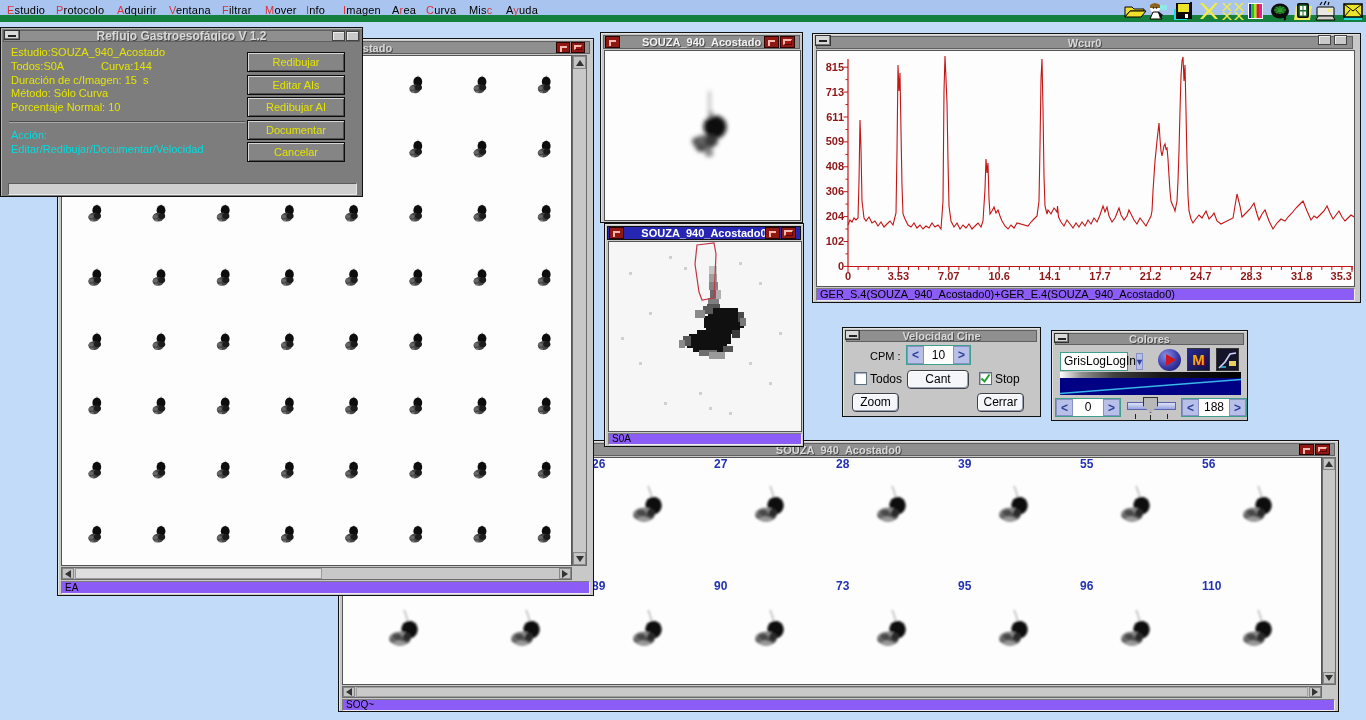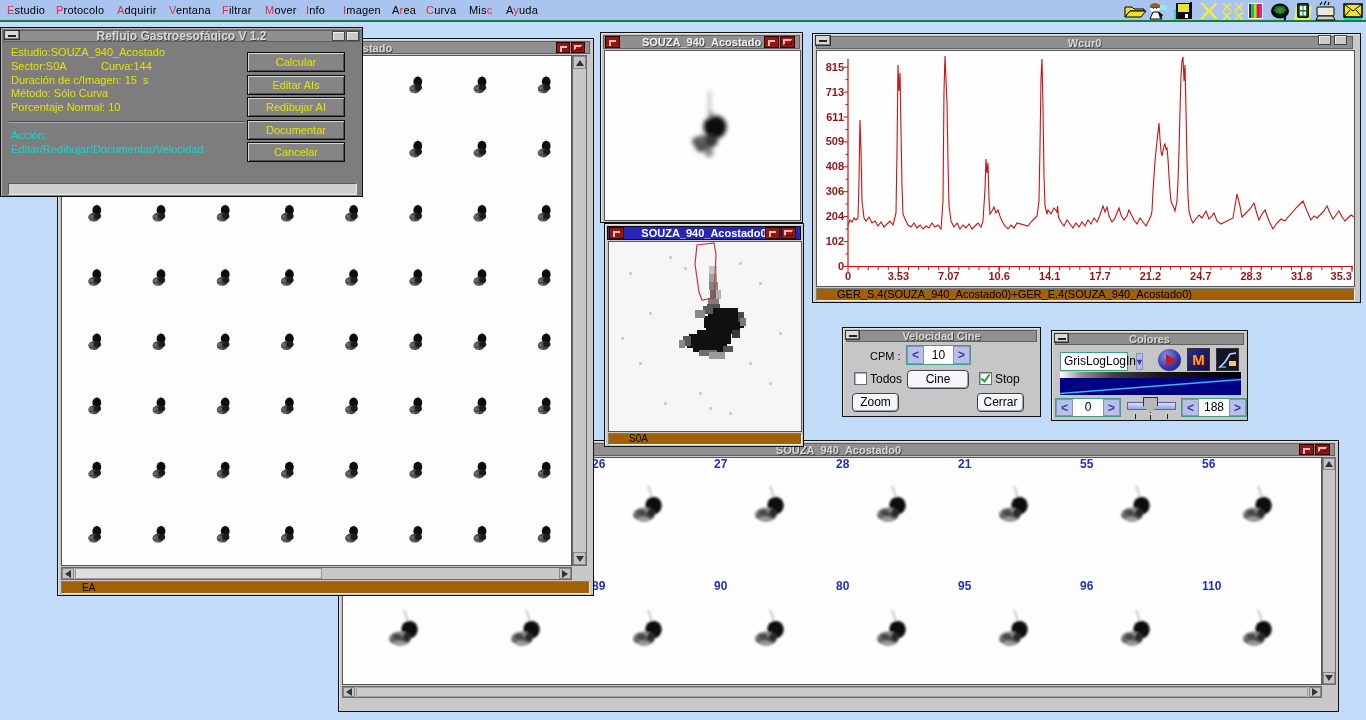--- a/index.html
+++ b/index.html
@@ -1,23 +1,23 @@
 <!DOCTYPE html>
 <html><head><meta charset="utf-8"><style>
 *{margin:0;padding:0;box-sizing:border-box}
 html,body{width:1366px;height:720px;overflow:hidden}
 body{position:relative;background:#c2dbf8;font-family:"Liberation Sans",sans-serif}
 .abs{position:absolute}
-#menubar{position:absolute;left:0;top:0;width:1366px;height:22px;background:#a9c4ee;border-bottom:2px solid #15803d}
+#menubar{position:absolute;left:0;top:0;width:1366px;height:22px;background:#a9c4ee;border-bottom:7px solid #15803d}
 #menubar .mi{position:absolute;top:0;font-size:11px;line-height:21px;color:#000;letter-spacing:0.2px}
 #menubar .r{color:#d8323c}
 .win{position:absolute;background:#c8c8c8;border:1px solid #111;box-shadow:inset 1px 1px 0 #e2e2e2}
 .tbar{position:absolute;background:#8f8f8f;border:1px solid #606060;text-align:center;font-weight:bold;font-size:11px;color:#d8d8d8;text-shadow:1px 1px 0 #4a4a4a;overflow:hidden;white-space:nowrap}
 .client{position:absolute;background:#fdfdfd;border:1px solid #555;overflow:hidden}
-.status{position:absolute;background:#a16207;border:1px solid #7c7c7c;border-right-color:#ececec;border-bottom-color:#ececec;font-size:10px;color:#000;padding-left:20px;overflow:hidden;white-space:nowrap}
+.status{position:absolute;background:#8b5cf6;border:1px solid #7c7c7c;border-right-color:#ececec;border-bottom-color:#ececec;font-size:10px;color:#000;padding-left:3px;overflow:hidden;white-space:nowrap}
 .sbv,.sbh{position:absolute;background:#c8c8c8;border:1px solid #6a6a6a}
 .sbtn{position:absolute;background:#c4c4c4;border:1px solid #888;display:flex;align-items:center;justify-content:center}
 .tu{width:0;height:0;border-left:4px solid transparent;border-right:4px solid transparent;border-bottom:6px solid #333}
 .td{width:0;height:0;border-left:4px solid transparent;border-right:4px solid transparent;border-top:6px solid #333}
 .tl{width:0;height:0;border-top:4px solid transparent;border-bottom:4px solid transparent;border-right:6px solid #333}
 .tr{width:0;height:0;border-top:4px solid transparent;border-bottom:4px solid transparent;border-left:6px solid #333}
 .rb{position:absolute;background:#8f1812;border:1px solid #2a0000}
 .rb i{position:absolute;border:2px solid #f2b8b0;border-right:none;border-bottom:none;left:3px;top:3px;width:7px;height:6px}
 .rb b{position:absolute;left:2px;top:2px;right:2px;bottom:2px;border:2px solid #f2b8b0;border-right:1px solid #5a0404;border-bottom:1px solid #5a0404;background:#a51510}
 .minbox{position:absolute;left:2px;top:1px;width:16px;height:11px;background:#d8d8d8;border:1px solid #333;box-shadow:inset -1px -1px 0 #777}
@@ -131,28 +131,28 @@
     </div>
 <div class="rb" style="left:976px;top:3px;width:15px;height:11px">
       <b></b>
     </div>
 <div class="client" style="left:3px;top:16px;width:980px;height:228px">
 <span class="num" style="left:5px;top:-1px">24</span>
 <span class="num" style="left:127px;top:-1px">25</span>
 <span class="num" style="left:249px;top:-1px">26</span>
 <span class="num" style="left:371px;top:-1px">27</span>
 <span class="num" style="left:493px;top:-1px">28</span>
-<span class="num" style="left:615px;top:-1px">21</span>
+<span class="num" style="left:615px;top:-1px">39</span>
 <span class="num" style="left:737px;top:-1px">55</span>
 <span class="num" style="left:859px;top:-1px">56</span>
 <span class="num" style="left:5px;top:121px">87</span>
 <span class="num" style="left:127px;top:121px">88</span>
 <span class="num" style="left:249px;top:121px">89</span>
 <span class="num" style="left:371px;top:121px">90</span>
-<span class="num" style="left:493px;top:121px">80</span>
+<span class="num" style="left:493px;top:121px">73</span>
 <span class="num" style="left:615px;top:121px">95</span>
 <span class="num" style="left:737px;top:121px">96</span>
 <span class="num" style="left:859px;top:121px">110</span>
 
 <svg width="978" height="226" style="position:absolute;left:0;top:0">
 <defs>
 <filter id="bl1" x="-50%" y="-50%" width="200%" height="200%">
             <feGaussianBlur stdDeviation="1.1"></feGaussianBlur>
           </filter>
 <symbol id="b2" width="48" height="52" viewBox="0 0 48 52">
@@ -196,20 +196,21 @@
 </div>
 <div class="sbh" style="left:3px;top:245px;width:980px;height:12px">
 <div class="sbtn" style="left:0;top:0;width:12px;height:10px">
         <span class="tl"></span>
       </div>
 <div class="sbtn" style="left:966px;top:0;width:12px;height:10px">
         <span class="tr"></span>
       </div>
 <div style="position:absolute;left:13px;top:0;width:952px;height:10px;background:#c9c9c9;border:1px solid #a0a0a0"></div>
 </div>
+<div class="status" style="left:3px;top:258px;width:993px;height:12px;line-height:10px">SOQ~</div>
 </div>
 
 <div class="win" style="left:57px;top:38px;width:537px;height:558px">
 <div class="tbar" style="left:3px;top:2px;width:529px;height:13px;line-height:12px;text-indent:14px">SOUZA_940_Acostado</div>
 <div class="rb" style="left:498px;top:3px;width:14px;height:11px">
       <i></i>
     </div>
 <div class="rb" style="left:513px;top:3px;width:14px;height:11px">
       <b></b>
     </div>
@@ -530,21 +531,21 @@
 <div class="tbar" style="left:3px;top:2px;width:191px;height:12px;line-height:11px">Velocidad Cine</div>
 <div class="minbox" style="top:2px;height:10px;width:15px"></div>
 <span class="cblab" style="left:27px;top:22px;font-size:11px">CPM :</span>
 <div class="spin" style="left:63px;top:17px;width:65px;height:20px">
 <div class="sar" style="width:17px;height:18px;line-height:17px;font-size:12px">&lt;</div>
 <div style="flex:1;text-align:center;font-size:12px;line-height:18px">10</div>
 <div class="sar" style="width:17px;height:18px;line-height:17px;font-size:12px">&gt;</div>
 </div>
 <div class="cb" style="left:11px;top:44px"></div>
 <span class="cblab" style="left:27px;top:44px">Todos</span>
-<div class="rbtn" style="left:64px;top:42px;width:62px;height:19px;font-size:12px;line-height:17px">Cine</div>
+<div class="rbtn" style="left:64px;top:42px;width:62px;height:19px;font-size:12px;line-height:17px">Cant</div>
 <div class="cb" style="left:136px;top:44px">
       <svg width="11" height="11" style="position:absolute;left:0;top:0">
         <path d="M1.5 5.5 L4.5 8.5 L9.5 1.5" stroke="#1fa32f" stroke-width="2" fill="none"></path>
       </svg>
     </div>
 <span class="cblab" style="left:152px;top:44px">Stop</span>
 <div class="rbtn" style="left:9px;top:65px;width:47px;height:19px;font-size:12px;line-height:17px">Zoom</div>
 <div class="rbtn" style="left:134px;top:65px;width:47px;height:19px;font-size:12px;line-height:17px">Cerrar</div>
 </div>
 
@@ -586,27 +587,27 @@
 <div class="sar" style="width:17px;height:17px;line-height:16px;font-size:12px">&gt;</div>
 </div>
 </div>
 
 <div class="win" style="left:0px;top:27px;width:363px;height:170px;background:#7d7d7d;box-shadow:inset 1px 1px 0 #b5b5b5">
 <div class="tbar" style="left:2px;top:2px;width:357px;height:12px;line-height:11px;font-size:12px">Reflujo Gastroesofágico V 1.2</div>
 <div class="minbox" style="left:3px;top:2px;width:16px;height:10px"></div>
 <div class="gbox" style="left:331px;top:3px;width:13px;height:10px"></div>
 <div class="gbox" style="left:345px;top:3px;width:13px;height:10px"></div>
 <span class="ytext" style="top:18px">Estudio:SOUZA_940_Acostado</span>
-<span class="ytext" style="top:32px">Sector:S0A</span>
+<span class="ytext" style="top:32px">Todos:S0A</span>
 <span class="ytext" style="left:100px;top:32px">Curva:144</span>
 <span class="ytext" style="top:45.5px">Duración de c/Imagen: 15&nbsp;&nbsp;s</span>
 <span class="ytext" style="top:59px">Método: Sólo Curva</span>
 <span class="ytext" style="top:72.5px">Porcentaje Normal: 10</span>
 <div style="position:absolute;left:8px;top:93px;width:236px;height:2px;border-top:1px solid #4e4e4e;border-bottom:1px solid #a8a8a8"></div>
 <span class="ctext" style="top:101px">Acción:</span>
 <span class="ctext" style="top:115px">Editar/Redibujar/Documentar/Velocidad</span>
-<div class="dbtn" style="top:24px">Calcular</div>
+<div class="dbtn" style="top:24px">Redibujar</div>
 <div class="dbtn" style="top:46.5px">Editar AIs</div>
 <div class="dbtn" style="top:69px">Redibujar AI</div>
 <div class="dbtn" style="top:91.5px">Documentar</div>
 <div class="dbtn" style="top:114px">Cancelar</div>
 <div style="position:absolute;left:7px;top:155px;width:349px;height:12px;background:#cfcfcf;border:1px solid #5c5c5c;border-right-color:#e8e8e8;border-bottom-color:#e8e8e8"></div>
 </div>
 
 </body></html>

